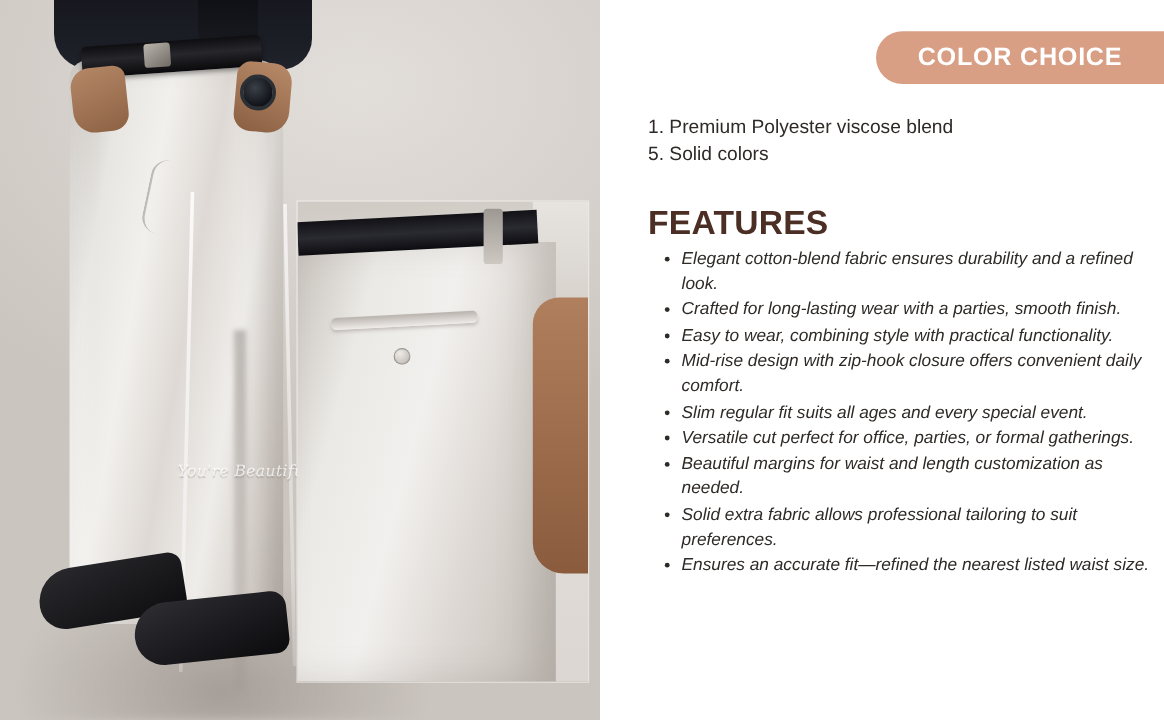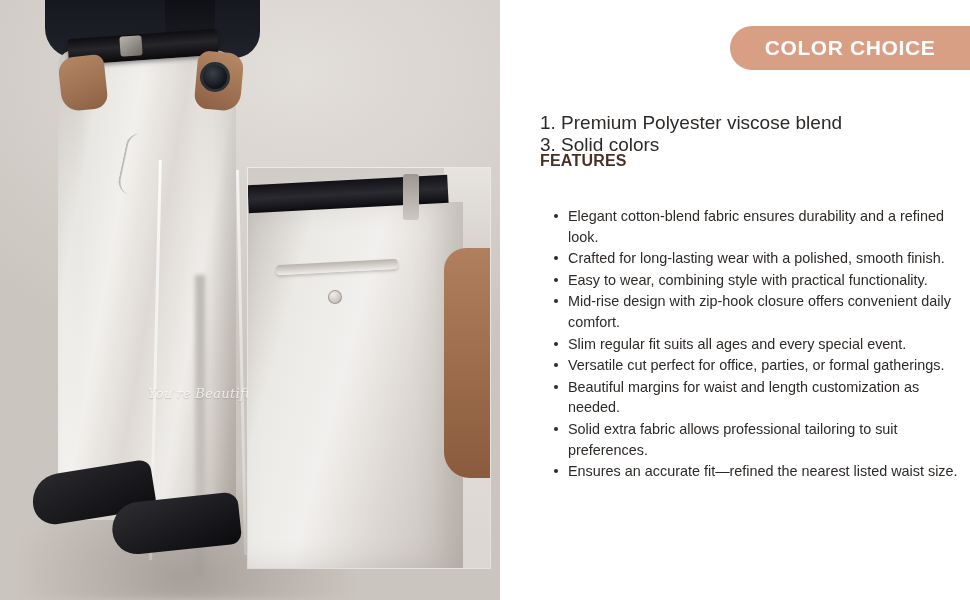--- a/index.html
+++ b/index.html
@@ -240,41 +240,42 @@
     font-weight: bold;
     letter-spacing: .2px;
   }
   .materials-title {
     position: absolute;
     left: 40px; top: 76px;
     font-size: 25px;
   }
   .materials-list {
     position: absolute;
-    left: 40px; top: 112px;
+    left: 40px; top: 96px;
     width: 400px;
     color: #2e2a27;
-    font-size: 19px;
+    font-size: 16px;
     line-height: 22px;
   }
   .materials-list div { white-space: nowrap; }
 
   .features-title {
     position: absolute;
-    left: 40px; top: 152px;
-    font-size: 16px;
+    left: 40px; top: 170px;
+    font-size: 28px;
   }
   .features-list {
     position: absolute;
     left: 52px; top: 206px;
     width: 418px;
     color: #2e2a27;
     font-size: 14.4px;
     line-height: 20.6px;
     list-style: none;
+    font-style: italic;
   }
   .features-list li {
     position: relative;
     padding-left: 16px;
     margin-bottom: 1px;
   }
   .features-list li:before {
     content: "";
     position: absolute;
     left: 2px; top: 8px;
@@ -320,27 +321,27 @@
   </div>
 
   <div class="content">
 
     <div class="color-choice-bar">
       <span>COLOR CHOICE</span>
     </div>
 
     <div class="materials-list">
       <div>1. Premium Polyester viscose blend</div>
-      <div>3. Solid colors</div>
+      <div>5. Solid colors</div>
     </div>
 
     <div class="section-heading features-title">FEATURES</div>
     <ul class="features-list">
       <li>Elegant cotton-blend fabric ensures durability and a refined look.</li>
-      <li> Crafted for long-lasting wear with a polished, smooth finish.</li>
+      <li> Crafted for long-lasting wear with a parties, smooth finish.</li>
       <li> Easy to wear, combining style with practical functionality.</li>
       <li>Mid-rise design with zip-hook closure offers convenient daily comfort.</li>
       <li>Slim regular fit suits all ages and every special event.</li>
       <li> Versatile cut perfect for office, parties, or formal gatherings.</li>
       <li>Beautiful margins for waist and length customization as needed.</li>
       <li> Solid extra fabric allows professional tailoring to suit preferences.</li>
       <li> Ensures an accurate fit—refined the nearest listed waist size.</li>
     </ul>
 
   </div>

